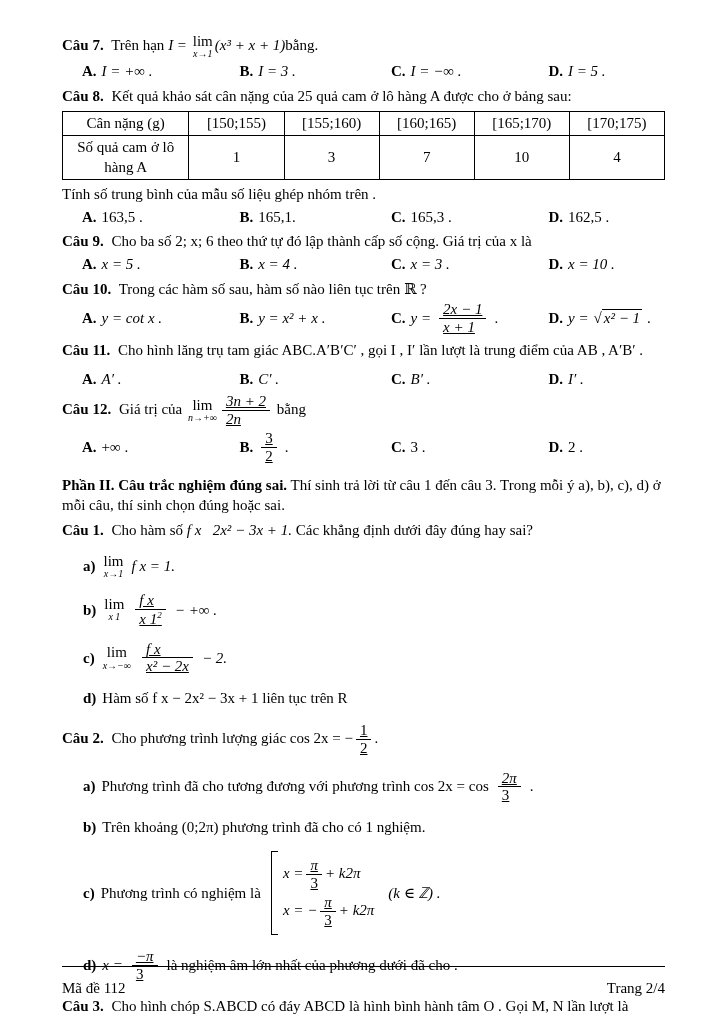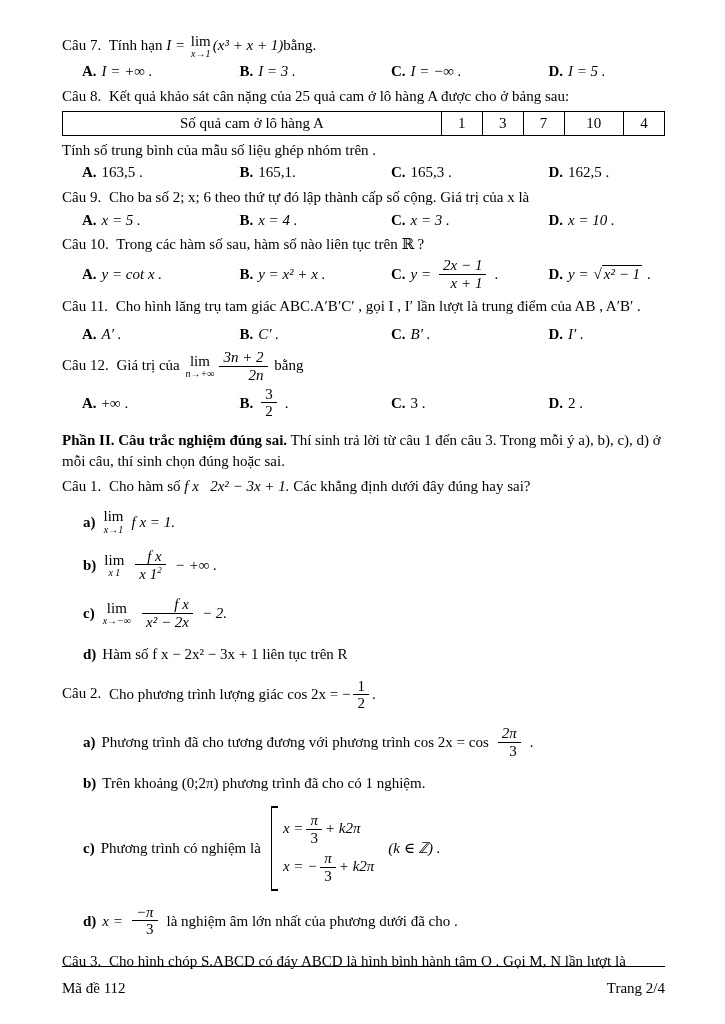--- a/index.html
+++ b/index.html
@@ -5,36 +5,36 @@
   html,body{margin:0;padding:0;}
   body{
     width:725px;height:1024px;position:relative;background:#ffffff;color:#000;
     font-family:"Liberation Serif","DejaVu Serif",serif;
     font-size:15px;line-height:1.38;
   }
   .page{padding:30px 60px 0 62px;}
   p{margin:0;}
   b{font-weight:bold;}
   .q{margin:4px 0 2px;}
-  .qlbl{font-weight:normal;margin-right:4px;}
+  .qlbl{font-weight:bold;margin-right:4px;}
   .m{font-style:italic;}
   
   .optrow{display:flex;align-items:center;padding-left:20px;margin:2px 0 3px;}
   .opt{display:flex;align-items:center;gap:5px;}
   .opt:nth-child(1){width:27%;}
   .opt:nth-child(2){width:26%;}
   .opt:nth-child(3){width:27%;}
   .opt:nth-child(4){width:20%;}
   .opt b{white-space:nowrap;}
   
   .lim{display:inline-block;vertical-align:middle;text-align:center;line-height:1.02;margin:0 2px;}
   .lim .w{display:block;font-style:normal;}
   .lim .s{display:block;font-size:10px;}
   
-  .frac{display:inline-block;vertical-align:middle;text-align:right;line-height:1.12;margin:0 3px;}
+  .frac{display:inline-block;vertical-align:middle;text-align:left;line-height:1.12;margin:0 3px;text-decoration:underline;}
   .frac .num{display:block;padding:0 4px;}
   .frac .den{display:block;border-top:1px solid #000;padding:0 4px;}
   .frac sup{font-size:9px;}
   
   .sqrt{white-space:nowrap;}
   .sqrt .rad{font-style:normal;}
   .sqrt .bdy{border-top:1px solid #000;padding:0 2px;}
   
   .cases{display:inline-block;vertical-align:middle;position:relative;padding:3px 4px 3px 12px;margin:0 4px;}
   .cases::before{content:"";position:absolute;left:0;top:0;bottom:0;width:1.5px;background:#000;}
@@ -55,21 +55,21 @@
   .footer{position:absolute;left:62px;right:60px;top:966px;border-top:1px solid #000;
           display:flex;justify-content:space-between;padding-top:11px;font-size:15px;}
 </style>
 </head>
 <body>
 
 <div class="page">
 
   <p class="q">
     <span class="qlbl">Câu 7.</span>
-    <span>Tính hạn</span>
+    <span>Trên hạn</span>
     <span class="m">I = </span><span class="lim"><span class="w">lim</span><span class="s m">x→1</span></span><span class="m">(x³ + x + 1)</span><span>bằng.</span>
   </p>
   <div class="optrow">
     <span class="opt">
         <b>A.</b>
         <span class="m">I = +∞ .</span>
       </span>
     <span class="opt">
         <b>B.</b>
         <span class="m">I = 3 .</span>
@@ -83,20 +83,28 @@
         <span class="m">I = 5 .</span>
       </span>
   </div>
 
   <p class="q">
     <span class="qlbl">Câu 8.</span>
     <span>Kết quả khảo sát cân nặng của 25 quả cam ở lô hàng A được cho ở bảng sau:</span>
   </p>
   <table>
     <tbody>
+        <tr>
+      <th class="c0">Cân nặng (g)</th>
+      <th>[150;155)</th>
+      <th>[155;160)</th>
+      <th>[160;165)</th>
+      <th>[165;170)</th>
+      <th>[170;175)</th>
+    </tr>
     <tr>
       <td>Số quả cam ở lô hàng A</td>
       <td>1</td>
       <td>3</td>
       <td>7</td>
       <td>10</td>
       <td>4</td>
     </tr>
   </tbody>
     </table>

